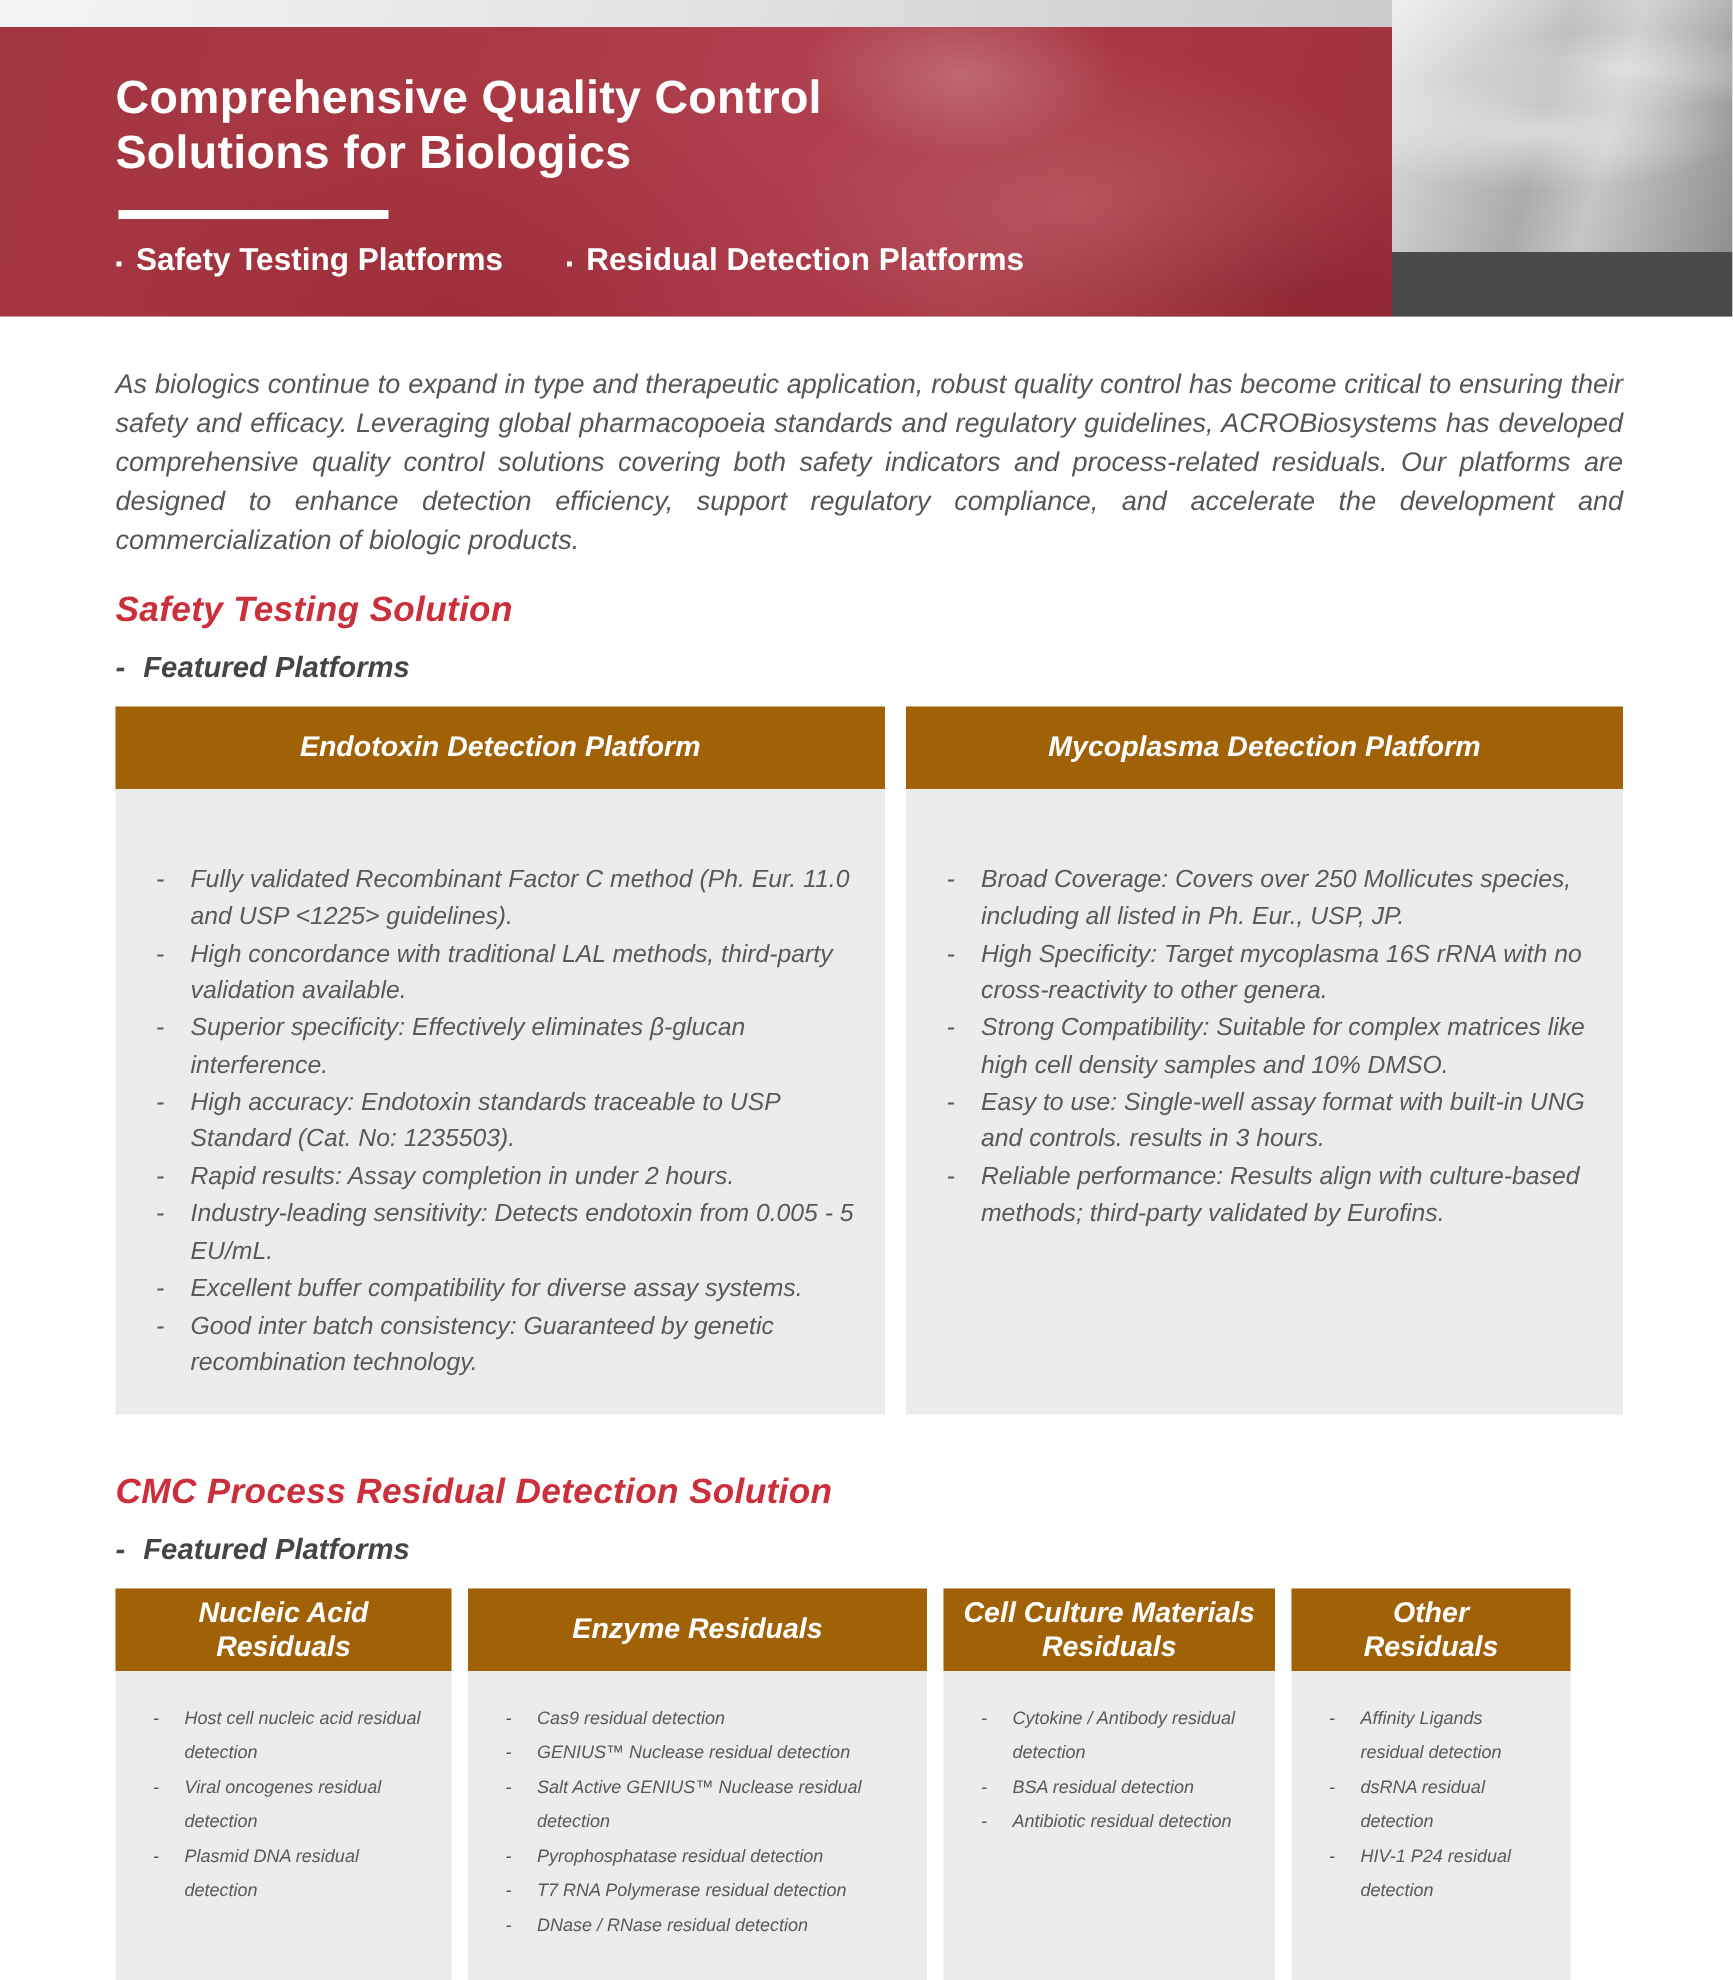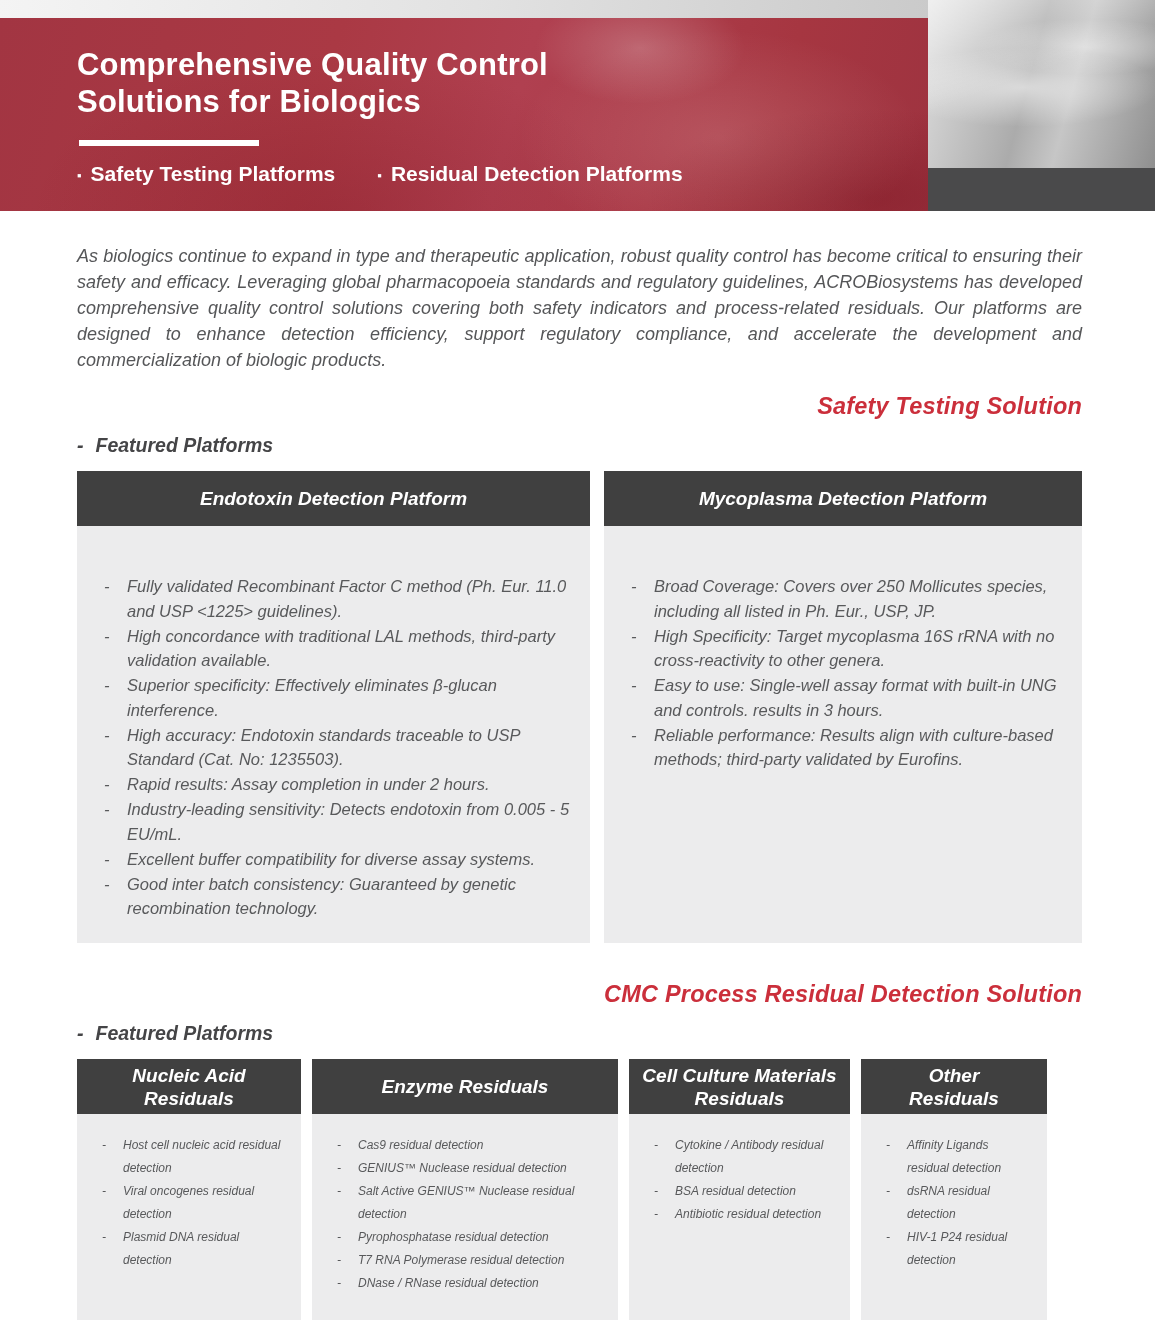--- a/index.html
+++ b/index.html
@@ -42,34 +42,34 @@
   .title-underline { width:180px; height:6px; background:#ffffff; margin:20px 0 0 2px; }
   .platform-row { display:flex; gap:42px; margin-top:16px; font-size:21px; font-weight:bold; }
   .platform-item { display:flex; align-items:center; gap:9px; }
   .sq-bullet { font-size:13px; line-height:1; position:relative; top:1px; }
   
   .content { padding:0 73px 0 77px;font-style:italic; }
   .intro {
     margin-top:32px; font-size:18px; line-height:26px;
     color:#555658; text-align:justify;
   }
-  .section-heading { font-weight:bold; font-size:23.5px; color:#cb2f3b; letter-spacing:0.2px;text-align:right; }
+  .section-heading { font-weight:bold; font-size:23.5px; color:#cb2f3b; letter-spacing:0.2px; }
   .heading-safety { margin-top:20px; }
   .heading-cmc { margin-top:38px; }
   .sub-heading {
     margin-top:14px; font-size:19.5px; font-weight:bold; color:#454547;
     display:flex; gap:12px; align-items:baseline;
   }
   
   .card-row { display:flex; align-items:stretch; margin-top:14px; }
   .row1 { gap:14px; }
   .row2 { gap:11px; }
   .card { background:#ececed; display:flex; flex-direction:column; }
   .card-header {
-    background:#404040; color:#ffffff; font-weight:bold;
+    background:#a16207; color:#ffffff; font-weight:bold;
     min-height:55px; display:flex; align-items:center; justify-content:center;
     text-align:center; line-height:23px; font-size:19px; white-space:pre-line;
     padding:4px 8px;
   }
   .card-body { padding:20px 14px 20px 22px; flex:1; }
   .card-list { list-style:none; color:#58595b; }
   .card-list li { position:relative; padding-left:24px; }
   .card-list li::before { content:"-"; position:absolute; left:3px; }
   .row1 .card { min-height:408px; }
   .row1 .card-body { padding:20px 18px 22px 24px;margin-top:28px; }
@@ -137,20 +137,21 @@
           </ul>
       </div>
     </div>
     <div class="card card-mycoplasma">
       <div class="card-header">Mycoplasma Detection Platform</div>
       <div class="card-body">
         <ul class="card-list">
 
         <li>Broad Coverage: Covers over 250 Mollicutes species, including all listed in Ph. Eur., USP, JP.</li>
             <li>High Specificity: Target mycoplasma 16S rRNA with no cross-reactivity to other genera.</li>
+            <li>Strong Compatibility: Suitable for complex matrices like high cell density samples and 10% DMSO.</li>
             <li>Easy to use: Single-well assay format with built-in UNG and controls. results in 3 hours.</li>
             <li>Reliable performance: Results align with culture-based methods; third-party validated by Eurofins.</li>
           </ul>
       </div>
     </div>
   </div>
 
   <h2 class="section-heading heading-cmc">CMC Process Residual Detection Solution</h2>
   <div class="sub-heading">
     <span>-</span>

